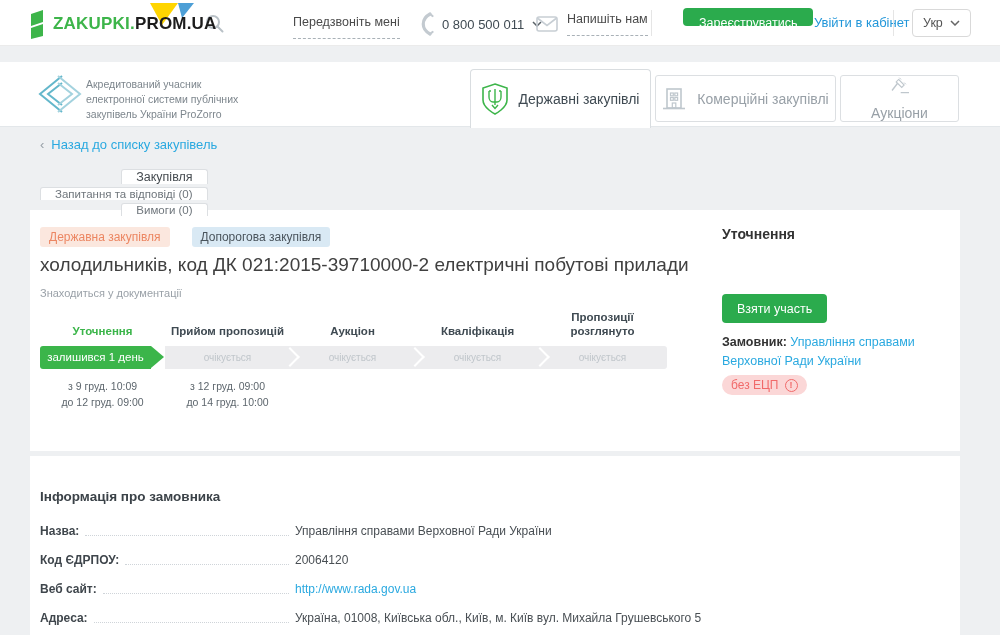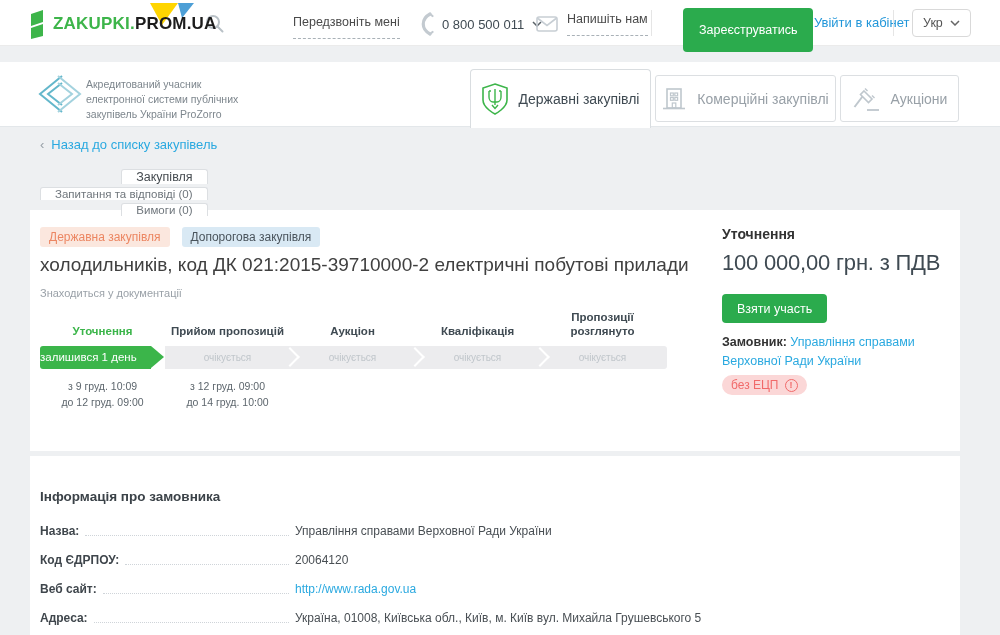--- a/index.html
+++ b/index.html
@@ -15,56 +15,56 @@
   .logo-black { color:#1c1c1c; }
   .ua-flag { position:absolute; left:118px; top:-6px; z-index:0; }
   .search-ic { position:absolute; left:205px; top:14px; cursor:pointer; }
   .dashed-link { font-size:12.5px; color:#4a4a4a; text-decoration:none; border-bottom:1px dashed #a9b1b7; padding-bottom:9px; cursor:pointer; }
   .callback { position:absolute; left:293px; top:15px; }
   .phone-group { position:absolute; left:418px; top:12px; display:flex; align-items:center; gap:8px; cursor:pointer; }
   .phone-num { font-size:13px; color:#3f4a52;text-align:right; }
   .writeus-group { position:absolute; left:536px; top:12px; display:flex; align-items:center; gap:9px; }
   .tb-divider { position:absolute; top:10px; width:1px; height:26px; background:#e5e5e5; }
   .d1 { left:651px; } .d2 { left:893px; }
-  .reg-btn { position:absolute; left:683px; top:8px; height:44px; padding:8px 16px; background:#2bab4d; color:#fff; font-size:12.5px; border:none; border-radius:4px; cursor:pointer; font-family:"Liberation Sans", sans-serif; }
+  .reg-btn { position:absolute; left:683px; top:8px; height:18px; padding:8px 16px; background:#2bab4d; color:#fff; font-size:12.5px; border:none; border-radius:4px; cursor:pointer; font-family:"Liberation Sans", sans-serif; }
   .login-link { position:absolute; left:814px; top:15px; font-size:13px; color:#2196d9; text-decoration:none; cursor:pointer; }
   .lang-box { position:absolute; left:912px; top:9px; height:28px; border:1px solid #d9d9d9; border-radius:4px; display:flex; align-items:center; gap:7px; padding:0 10px; font-size:12.5px; color:#555; cursor:pointer; background:#fff; }
 
   
   .band { position:absolute; left:0; top:62px; width:1000px; height:65px; background:#fff; border-bottom:1px solid #e3e7ea; z-index:1; }
   .pz-logo { position:absolute; left:38px; top:12px; }
   .pz-text { position:absolute; left:86px; top:15px; font-size:10.5px; line-height:1.45; color:#7d868d; }
   .main-tab { position:absolute; display:flex; align-items:center; justify-content:center; gap:11px; background:#fff; font-size:14px; cursor:pointer; }
   .main-tab.active { left:470px; top:69px; width:181px; height:59px; border:1px solid #d9dde0; border-bottom:none; border-radius:4px 4px 0 0; z-index:6; color:#3f4a52; }
   .main-tab.t2 { left:655px; top:75px; width:181px; height:47px; border:1px solid #dcdfe2; border-radius:3px; color:#98a0a7; z-index:2; }
-  .main-tab.t3 { left:840px; top:75px; width:119px; height:47px; border:1px solid #dcdfe2; border-radius:3px; color:#98a0a7; z-index:2; }
+  .main-tab.t3 { left:840px; top:75px; width:119px; height:47px; border:1px solid #dcdfe2; border-radius:3px; color:#98a0a7; z-index:2;flex-direction:column; }
 
   
   .breadcrumb { position:absolute; left:40px; top:137px; font-size:13px; z-index:2; }
   .breadcrumb .chev { color:#98a0a8; margin-right:7px; }
   .breadcrumb a { color:#2aa9e0; text-decoration:none; cursor:pointer; }
   .page-tabs { position:absolute; left:40px; top:169px; height:42px; display:flex; align-items:flex-end; gap:3px; z-index:2;flex-direction:column; }
   .ptab { display:flex; align-items:center; background:#fff; border:1px solid #dcdfe2; border-bottom:none; border-radius:3px 3px 0 0; padding:0 14px; font-size:11.5px; color:#6f767c; height:38px; cursor:pointer; white-space:nowrap; }
   .ptab.active { height:42px; color:#454b50; font-size:12.5px; }
 
   
   .block1 { position:absolute; left:30px; top:210px; width:930px; height:241px; background:#fff; z-index:1; }
-  .badges { position:absolute; left:10px; top:17px; display:flex; gap:12px; }
+  .badges { position:absolute; left:10px; top:17px; display:flex; gap:22px; }
   .badge { font-size:12px; padding:3px 9px; border-radius:3px; white-space:nowrap; }
   .badge.state { background:#fbe7de; color:#ec8662; }
   .badge.sub { background:#d9e9f4; color:#4a545c; }
   .t-title { position:absolute; left:10px; top:44px; font-size:19px; color:#404040; width:670px; }
   .t-sub { position:absolute; left:10px; top:77px; font-size:11px; color:#9aa1a8; }
   .timeline { position:absolute; left:10px; top:100px; width:627px; }
   .tl-labels { display:flex; align-items:flex-end; margin-bottom:7px; }
   .tl-label { width:125px; text-align:center; font-size:11.5px; font-weight:700; color:#3f4a52; line-height:1.25; }
   .tl-label.active { color:#3bb54a; }
   .tl-bar { position:relative; height:23px; }
   .tl-gray { position:absolute; left:125px; top:0; right:0; bottom:0; background:#ececee; border-radius:0 3px 3px 0; }
-  .tl-green { position:absolute; left:0; top:0; width:111px; height:23px; background:#3bb54a; border-radius:3px 0 0 3px; color:#fff; font-size:11.5px; display:flex; align-items:center; justify-content:flex-start; z-index:1; }
+  .tl-green { position:absolute; left:0; top:0; width:111px; height:23px; background:#3bb54a; border-radius:3px 0 0 3px; color:#fff; font-size:11.5px; display:flex; align-items:center; justify-content:center; z-index:1; }
   .tl-arrow { position:absolute; left:111px; top:0; width:0; height:0; border-top:11.5px solid transparent; border-bottom:11.5px solid transparent; border-left:13px solid #3bb54a; z-index:1; }
   .tl-status { position:absolute; top:0; width:125px; height:23px; line-height:23px; text-align:center; font-size:10px; color:#c0c6cb; }
   .s1{left:125px;} .s2{left:250px;} .s3{left:375px;} .s4{left:500px;}
   .tl-chev { position:absolute; top:4px; width:14px; height:14px; border-top:2px solid #fff; border-right:2px solid #fff; transform:rotate(45deg); }
   .c2{left:243px;} .c3{left:368px;} .c4{left:493px;}
   .tl-dates { display:flex; margin-top:9px; }
   .tl-date { width:125px; text-align:center; font-size:10.5px; color:#5d666d; line-height:1.55; }
 
   
   .sb-heading { position:absolute; left:692px; top:16px; font-size:14px; font-weight:700; color:#333; }
@@ -245,21 +245,20 @@
             <div>з 12 груд. 09:00</div>
             <div>до 14 груд. 10:00</div>
           </div>
         <div class="tl-date"></div>
         <div class="tl-date"></div>
         <div class="tl-date"></div>
       </div>
     </div>
 
     <div class="sb-heading">Уточнення</div>
-    <div class="sb-price">100 000,00 грн. з ПДВ</div>
     <button class="sb-btn">Взяти участь</button>
     <div class="sb-customer">
       <b>Замовник:</b>
       <a>Управління справами Верховної Ради України</a>
     </div>
     <div class="sb-ecp">
       <span>без ЕЦП</span>
       <span class="ecp-icon">!</span>
     </div>
   </section>

